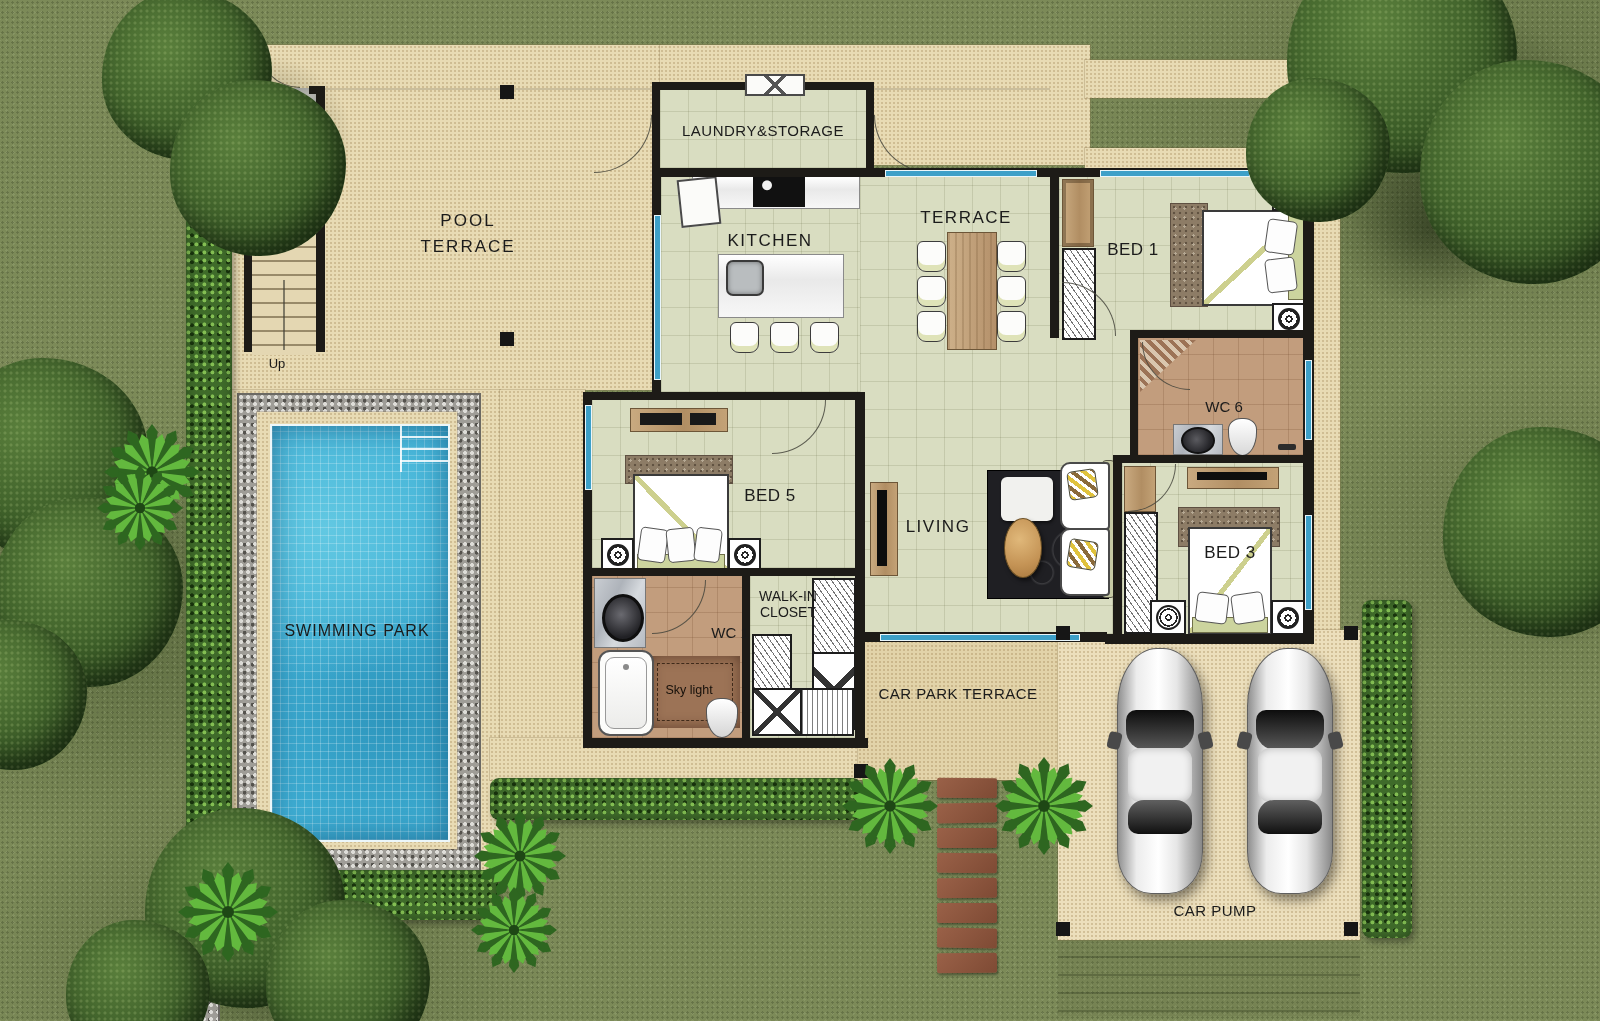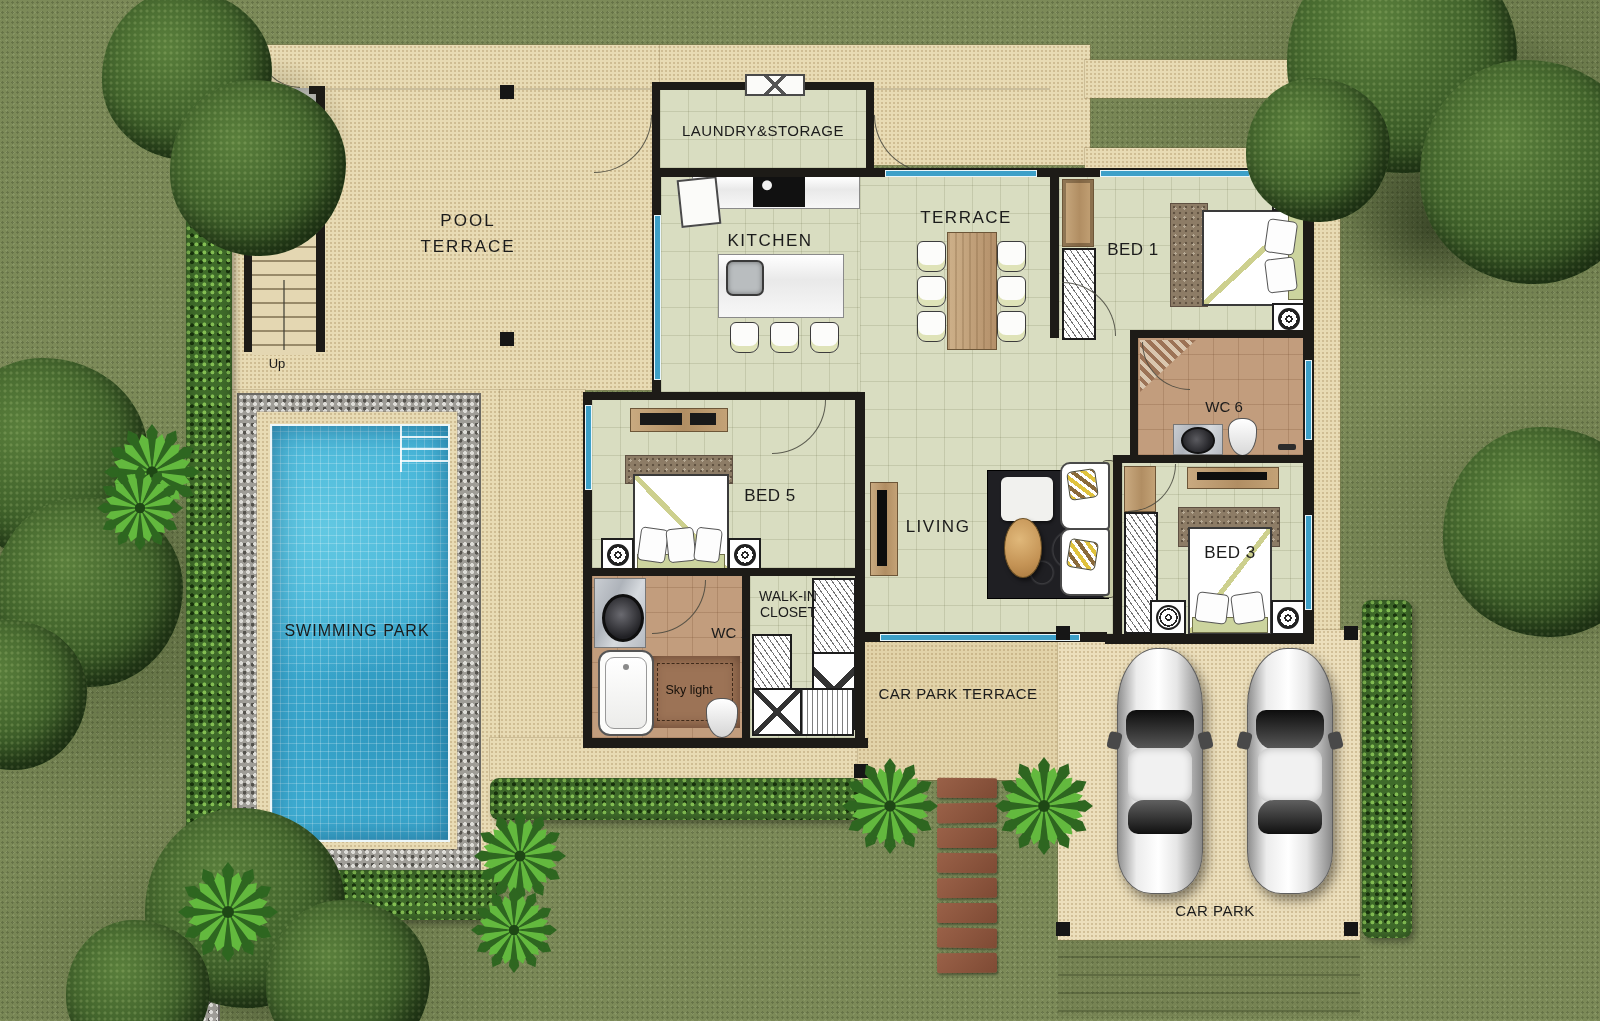--- a/index.html
+++ b/index.html
@@ -404,21 +404,21 @@
   <div class="lbl" style="left:1133px;top:250px;font-size:17px;letter-spacing:.5px;">BED 1</div>
   <div class="lbl" style="left:1224px;top:406px;font-size:15px;">WC 6</div>
   <div class="lbl" style="left:770px;top:496px;font-size:17px;letter-spacing:.5px;">BED 5</div>
   <div class="lbl" style="left:938px;top:527px;font-size:17px;letter-spacing:1.5px;">LIVING</div>
   <div class="lbl" style="left:1230px;top:553px;font-size:17px;letter-spacing:.5px;">BED 3</div>
   <div class="lbl" style="left:712px;top:632px;font-size:15px;margin-left:18px;">WC 1</div>
   <div class="lbl" style="left:689px;top:690px;font-size:12.5px;color:#16100a;">Sky light</div>
   <div class="lbl" style="left:788px;top:604px;font-size:14px;line-height:1.15;">WALK-IN
 CLOSET</div>
   <div class="lbl" style="left:958px;top:693px;font-size:15px;letter-spacing:.5px;text-align:right;">CAR PARK TERRACE</div>
-  <div class="lbl" style="left:1215px;top:910px;font-size:15px;letter-spacing:.5px;">CAR PARK</div>
+  <div class="lbl" style="left:1215px;top:910px;font-size:15px;letter-spacing:.5px;">CAR PUMP</div>
 
   <svg width="0" height="0" style="position:absolute;" aria-hidden="true">
     <defs>
       <symbol id="palmsym" viewBox="0 0 100 100">
         <g>
           <polygon fill="#2e6620" points="50,50 56,8 50,0 44,8" transform="rotate(0 50 50)"></polygon>
           <polygon fill="#2e6620" points="50,50 56,8 50,0 44,8" transform="rotate(30 50 50)"></polygon>
           <polygon fill="#2e6620" points="50,50 56,8 50,0 44,8" transform="rotate(60 50 50)"></polygon>
           <polygon fill="#2e6620" points="50,50 56,8 50,0 44,8" transform="rotate(90 50 50)"></polygon>
           <polygon fill="#2e6620" points="50,50 56,8 50,0 44,8" transform="rotate(120 50 50)"></polygon>

